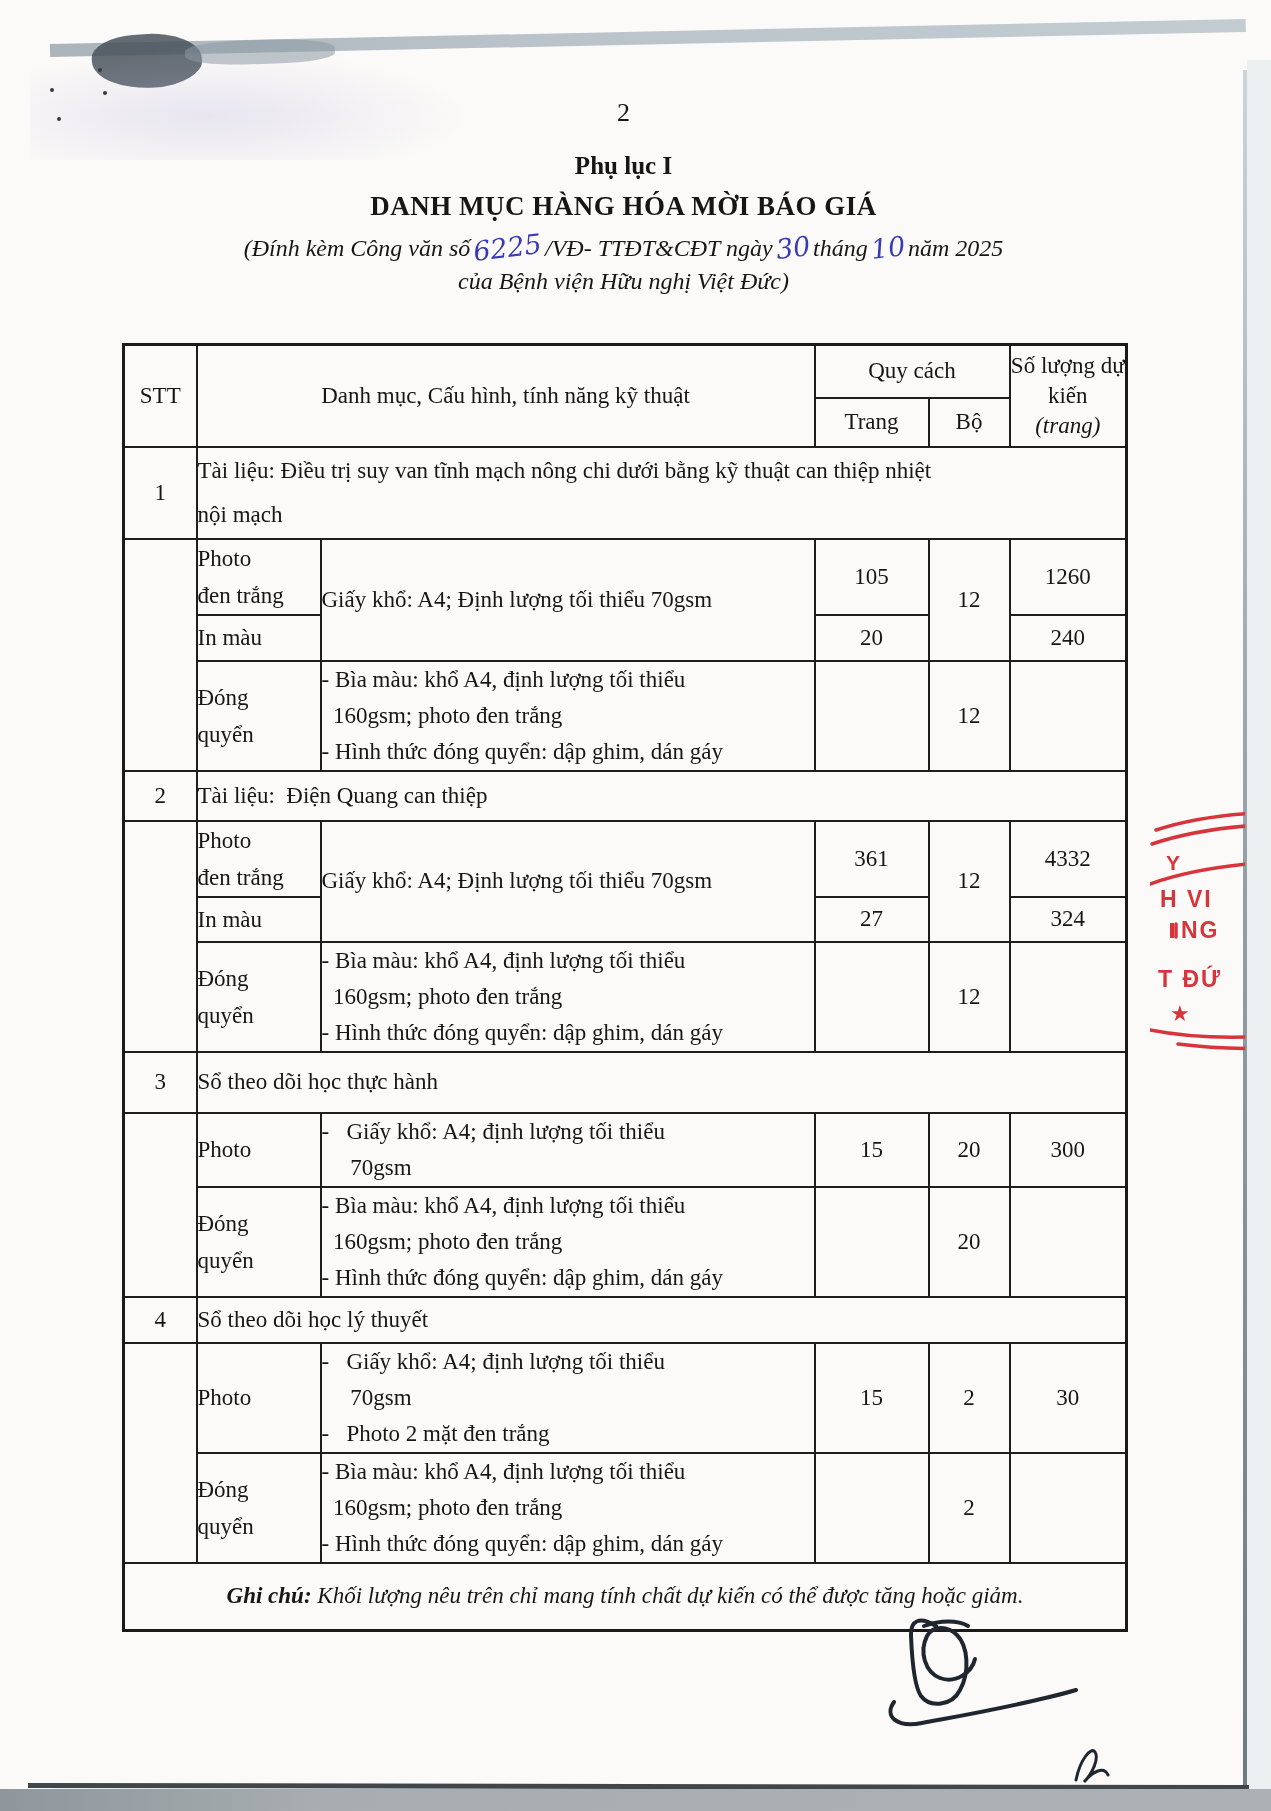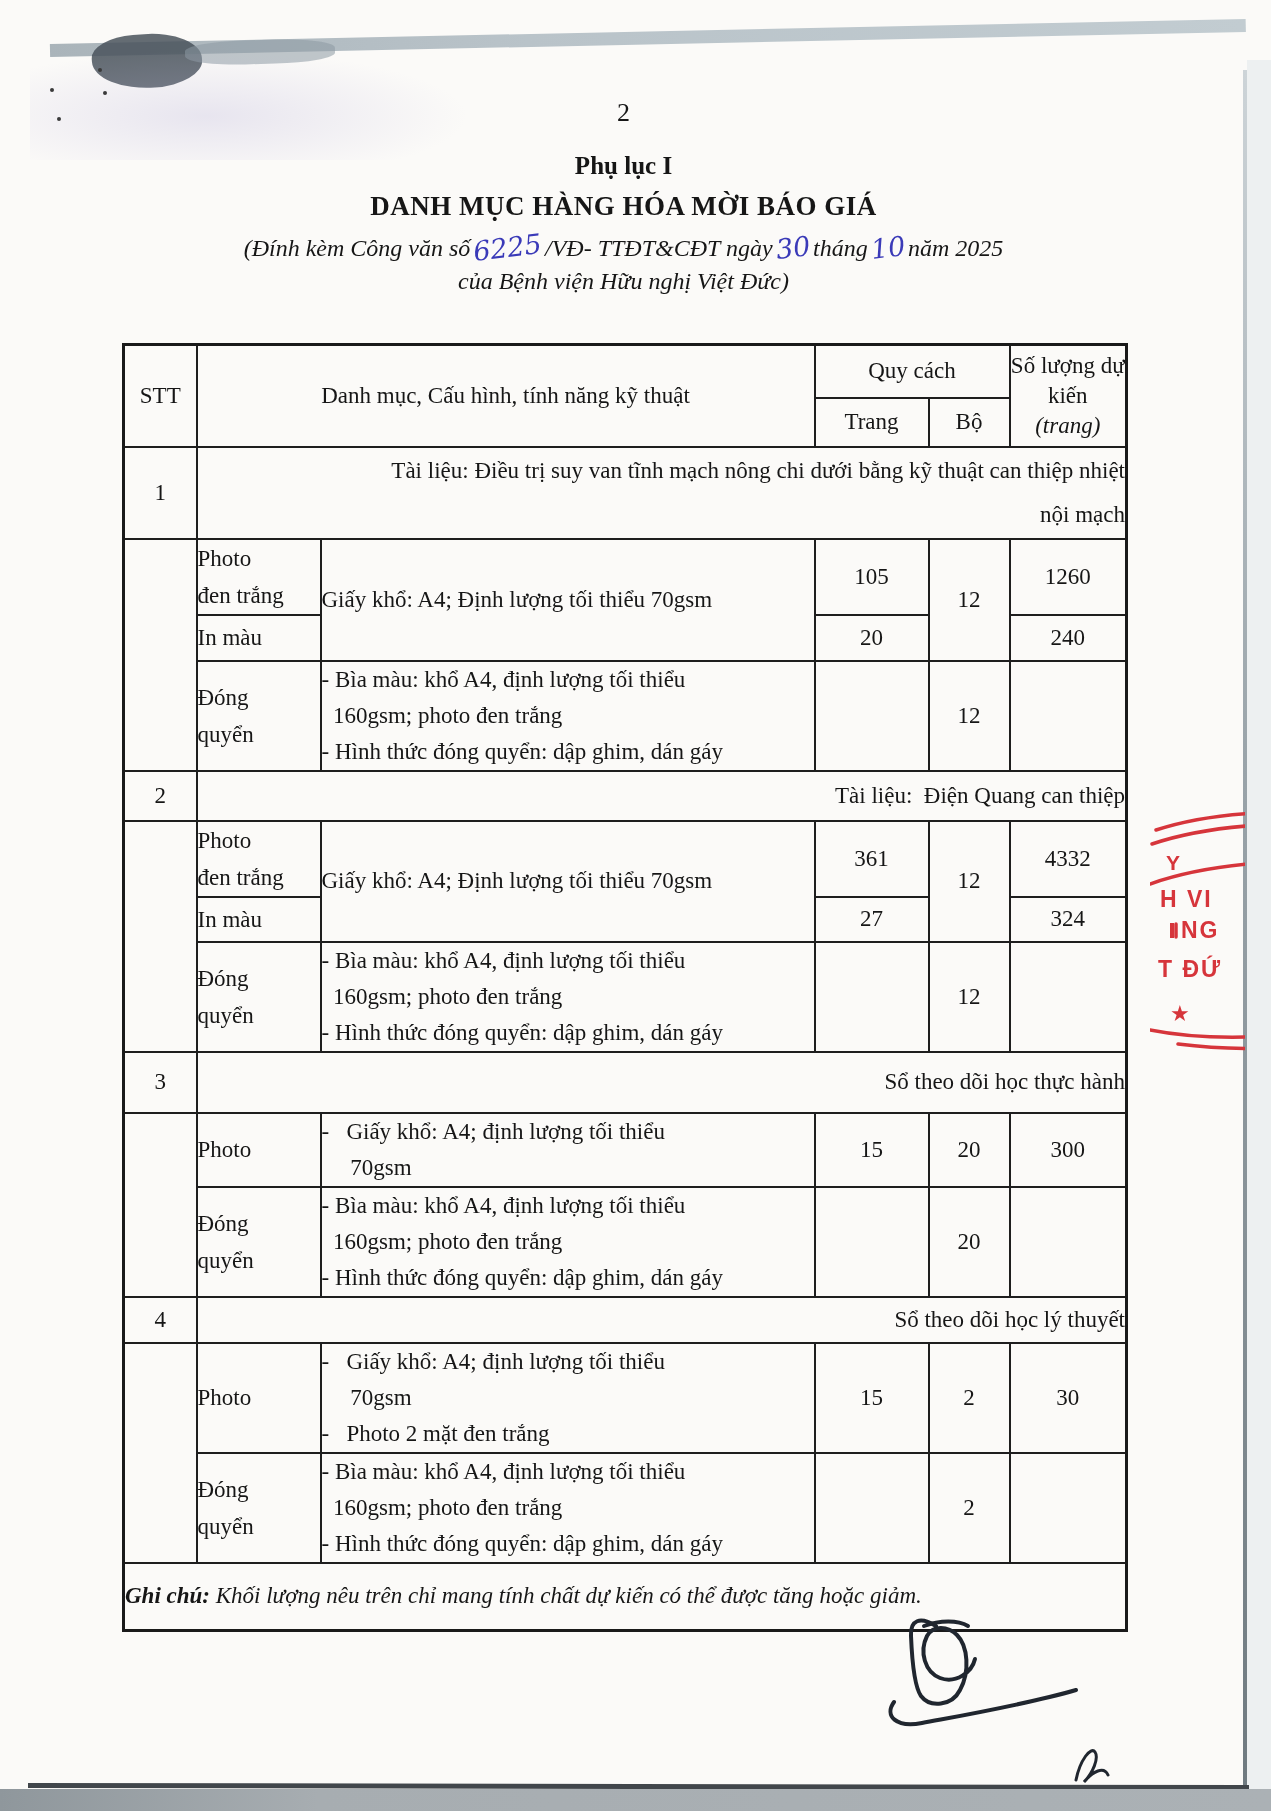--- a/index.html
+++ b/index.html
@@ -37,25 +37,25 @@
     color:#3a3ab8;font-size:27px;transform:rotate(-7deg);margin:0 3px;position:relative;top:1px;}
   
   table.goods{position:absolute;left:122px;top:343px;width:1003px;
     border-collapse:collapse;table-layout:fixed;border:3px solid #1a1a1a;}
   table.goods td,table.goods th{border:2px solid #1e1e1e;padding:0;vertical-align:middle;
     font-size:23px;font-weight:normal;overflow:hidden;}
   th.hdr{font-weight:bold;line-height:30px;}
   .sl-unit{font-style:italic;font-weight:normal;}
   td.num{text-align:center;}
   td.sec-num{text-align:center;}
-  td.sec-title{font-weight:bold;text-align:right;padding-left:12px;
+  td.sec-title{font-weight:bold;text-align:left;padding-left:12px;
     white-space:pre-wrap;line-height:44px;margin-left:24px;}
   td.lab{text-align:left;padding-left:12px;white-space:pre-wrap;line-height:37px;}
   td.spec{text-align:left;padding-left:14px;padding-right:6px;white-space:pre-wrap;line-height:36px;}
-  td.note-cell{padding-left:44px;font-style:italic;text-align:left;}
+  td.note-cell{padding-left:44px;font-style:italic;text-align:center;}
   td.note-cell b{font-style:italic;}
   
   #stamp-clip{position:absolute;left:1150px;top:804px;width:95px;height:248px;overflow:hidden;}
   .stamp-line{position:absolute;color:#d6353b;font-family:"Liberation Sans","DejaVu Sans",sans-serif;
     font-weight:bold;font-size:23px;letter-spacing:2px;white-space:nowrap;}
   .stamp-tick{display:inline-block;width:4px;height:15px;background:#d6353b;margin-right:7px;}
   .stamp-star{position:absolute;color:#d6353b;font-size:22px;}
   
   #signature{position:absolute;left:878px;top:1610px;}
   #paraph{position:absolute;left:1068px;top:1742px;}
@@ -230,21 +230,21 @@
       <path d="M 2,40 C 58,21 140,16 200,23"></path>
       <path d="M 0,80 C 60,59 140,54 200,60"></path>
       <path d="M 0,226 C 60,238 140,234 200,222"></path>
       <path d="M 28,240 C 90,248 150,244 200,236"></path>
       <path d="M 26,120 L 26,133"></path>
     </g>
     <text x="16" y="66" fill="#d6353b" font-family="Liberation Sans, sans-serif" font-weight="bold" font-size="21">Y</text>
   </svg>
   <div class="stamp-line" style="top:82px;left:10px;">H VI</div>
   <div class="stamp-line" style="top:113px;left:20px;"><span class="stamp-tick"></span><span>NG</span></div>
-  <div class="stamp-line" style="top:152px;left:8px;">T ĐỨ</div>
+  <div class="stamp-line" style="top:162px;left:8px;">T ĐỨ</div>
   <span class="stamp-star" style="left:20px;top:197px;position:absolute;">★</span>
 </div>
 
 <svg id="signature" width="220" height="130" viewBox="0 0 220 130">
   <g stroke="#20262f" stroke-width="4" fill="none" stroke-linecap="round">
     <path d="M 46,16 C 62,10 80,10 90,16"></path>
     <path d="M 58,16 C 42,6 32,10 33,26 C 34,50 36,76 43,86 C 52,98 74,96 82,80 C 92,62 90,36 79,25 C 70,16 55,15 49,26 C 41,42 47,62 62,68 C 78,74 94,62 97,49"></path>
     <path d="M 16,92 C 6,106 18,118 44,113 C 92,104 150,94 198,80"></path>
   </g>
 </svg>

